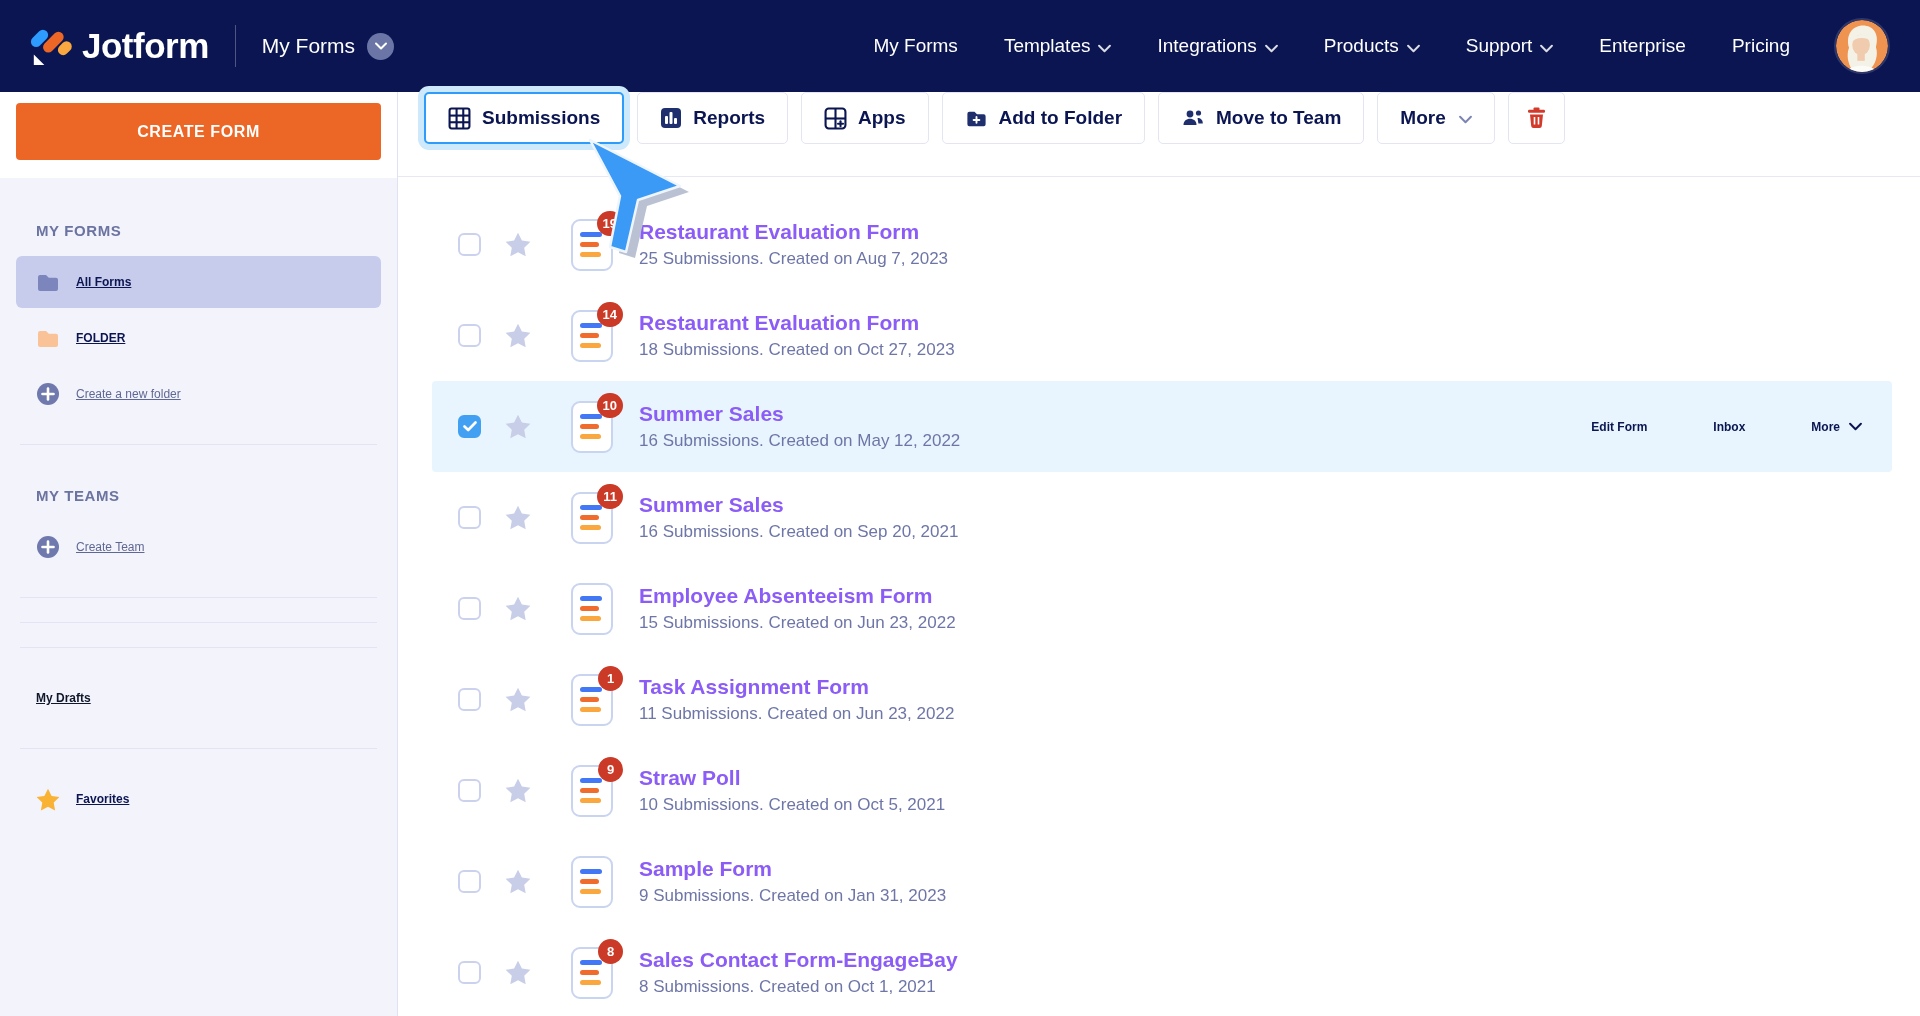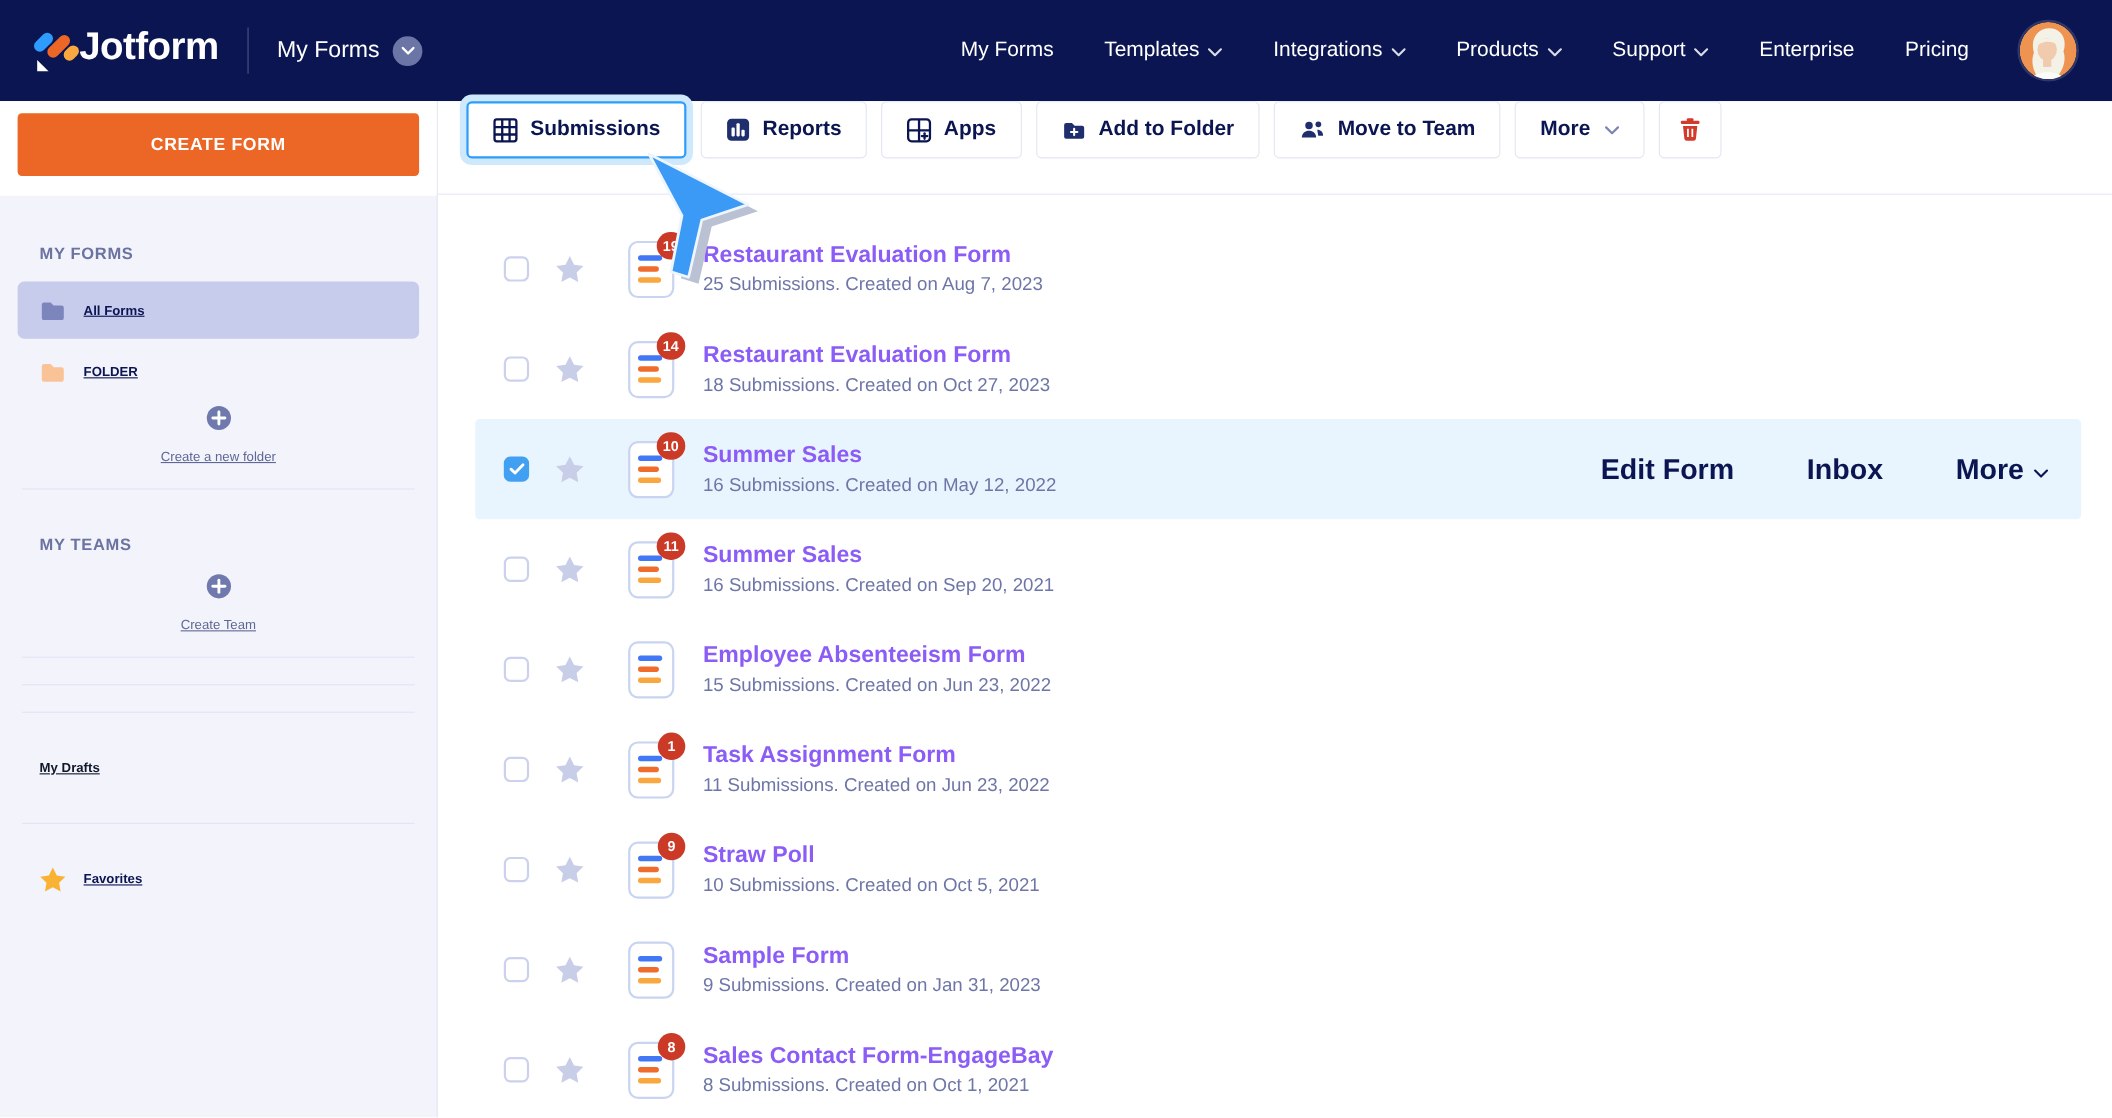--- a/index.html
+++ b/index.html
@@ -2,42 +2,42 @@
 <html><head>
 <meta charset="utf-8">
 <style>
   * { margin:0; padding:0; box-sizing:border-box; }
   html,body { width:1920px; height:1016px; overflow:hidden; background:#fff;
               font-family:"Liberation Sans", sans-serif; }
   .app { position:relative; width:1920px; height:1016px; display:flex; flex-direction:column; }
 
   
   .header { height:92px; background:#0a1551; display:flex; align-items:center; padding:0 30px; flex:0 0 92px; }
-  .brand { display:flex; align-items:flex-start; gap:0; cursor:pointer; }
+  .brand { display:flex; align-items:center; gap:10px; cursor:pointer; }
   .brand-word { color:#fff; font-size:35px; font-weight:bold; letter-spacing:-0.5px; }
   .header-sep { width:1px; height:42px; background:rgba(255,255,255,0.28); margin:0 26px; }
   .workspace { display:flex; align-items:center; gap:12px; color:#fff; font-size:21px; cursor:pointer; }
   .ws-chevron { width:27px; height:27px; border-radius:50%; background:#6b76a6; display:flex; align-items:center; justify-content:center; color:#fff; }
   .nav { margin-left:auto; display:flex; align-items:center; gap:46px; }
   .nav-item { color:#fff; font-size:19px; display:flex; align-items:center; gap:8px; cursor:pointer; white-space:nowrap; }
   .nav-item .chev { opacity:.85; margin-top:2px; }
   .avatar { width:56px; height:56px; border-radius:50%; margin-left:44px; overflow:hidden; flex:0 0 56px; cursor:pointer; border:2px solid rgba(255,255,255,0.15); }
 
   
   .layout { flex:1; display:flex; min-height:0; }
   .sidebar { width:398px; flex:0 0 398px; background:#f3f3fb; border-right:1px solid #dfe2f0; display:flex; flex-direction:column; }
   .create-strip { background:#fff; padding:11px 16px 18px; }
   .create-btn { width:100%; height:57px; background:#ec6625; border:none; border-radius:4px; color:#fff;
                 font-family:inherit; font-size:16px; font-weight:bold; letter-spacing:0.6px; cursor:pointer; }
   .side-list { padding:26px 16px 0; }
   .side-header { color:#6b73a1; font-size:15px; font-weight:bold; letter-spacing:0.6px; padding:15px 20px; height:52px; display:flex; align-items:center; }
   .side-item { display:flex; align-items:center; gap:16px; height:52px; padding:0 20px; margin-bottom:4px;
                border-radius:6px; font-size:12px; color:#0a1551; font-weight:bold; cursor:pointer;text-decoration:underline; }
   .side-item.selected { background:#c8ccec; }
-  .side-item.link { color:#5f6894; font-weight:normal;flex-direction:column; }
+  .side-item.link { color:#5f6894; font-weight:normal; }
   .side-item.plain { color:#0f172a; font-weight:bold;align-items:center; }
   .side-divider { border-top:1px solid #e2e4f3; margin:24px 4px; }
   .side-icon { display:flex; align-items:center; justify-content:center; width:24px; }
 
   
   .main { flex:1; display:flex; flex-direction:column; background:#fff; min-width:0; }
   .toolbar { height:85px; flex:0 0 85px; display:flex; align-items:flex-start; gap:13px; padding-left:26px; border-bottom:1px solid #e6e9f4; }
   .tbtn { height:52px; padding:0 22px; background:#fff; border:1px solid #e3e6f2; border-radius:5px;
           display:flex; align-items:center; gap:11px; font-family:inherit; font-size:19px; font-weight:bold; color:#0a1551; cursor:pointer; }
   .tbtn.active { border:2px solid #2d9cfa; box-shadow:0 0 0 6px #cfe9fc; }
@@ -57,21 +57,21 @@
   .bar { height:5px; border-radius:2.5px; }
   .bar.b1 { width:22px; background:#4277f5; }
   .bar.b2 { width:19px; background:#ef6c2d; }
   .bar.b3 { width:21px; background:#f9a73e; }
   .badge { position:absolute; top:-10px; right:-12px; min-width:25px; height:25px; padding:0 6px; border-radius:13px;
            background:#ca3a27; color:#fff; font-size:13px; font-weight:bold; display:flex; align-items:center; justify-content:center; }
   .row-text { margin-left:26px; display:flex; flex-direction:column; gap:5px; min-width:0; }
   .row-title { font-size:21px; font-weight:bold; color:#8b5cf6; white-space:nowrap; }
   .row-meta { font-size:17px; color:#6e76a7; white-space:nowrap; }
   .row-actions { margin-left:auto; display:flex; align-items:center; gap:66px; }
-  .row-action { font-size:26px; font-weight:bold; color:#0a1551; display:flex; align-items:center; gap:9px; cursor:pointer; white-space:nowrap; }
+  .row-action { font-size:12px; font-weight:bold; color:#0a1551; display:flex; align-items:center; gap:9px; cursor:pointer; white-space:nowrap; }
 
   
   .cursor-overlay { position:absolute; left:576px; top:130px; width:120px; height:132px; z-index:50; pointer-events:none; }
 </style>
 </head>
 <body>
 
 <div class="app">
 
   <div class="header">

